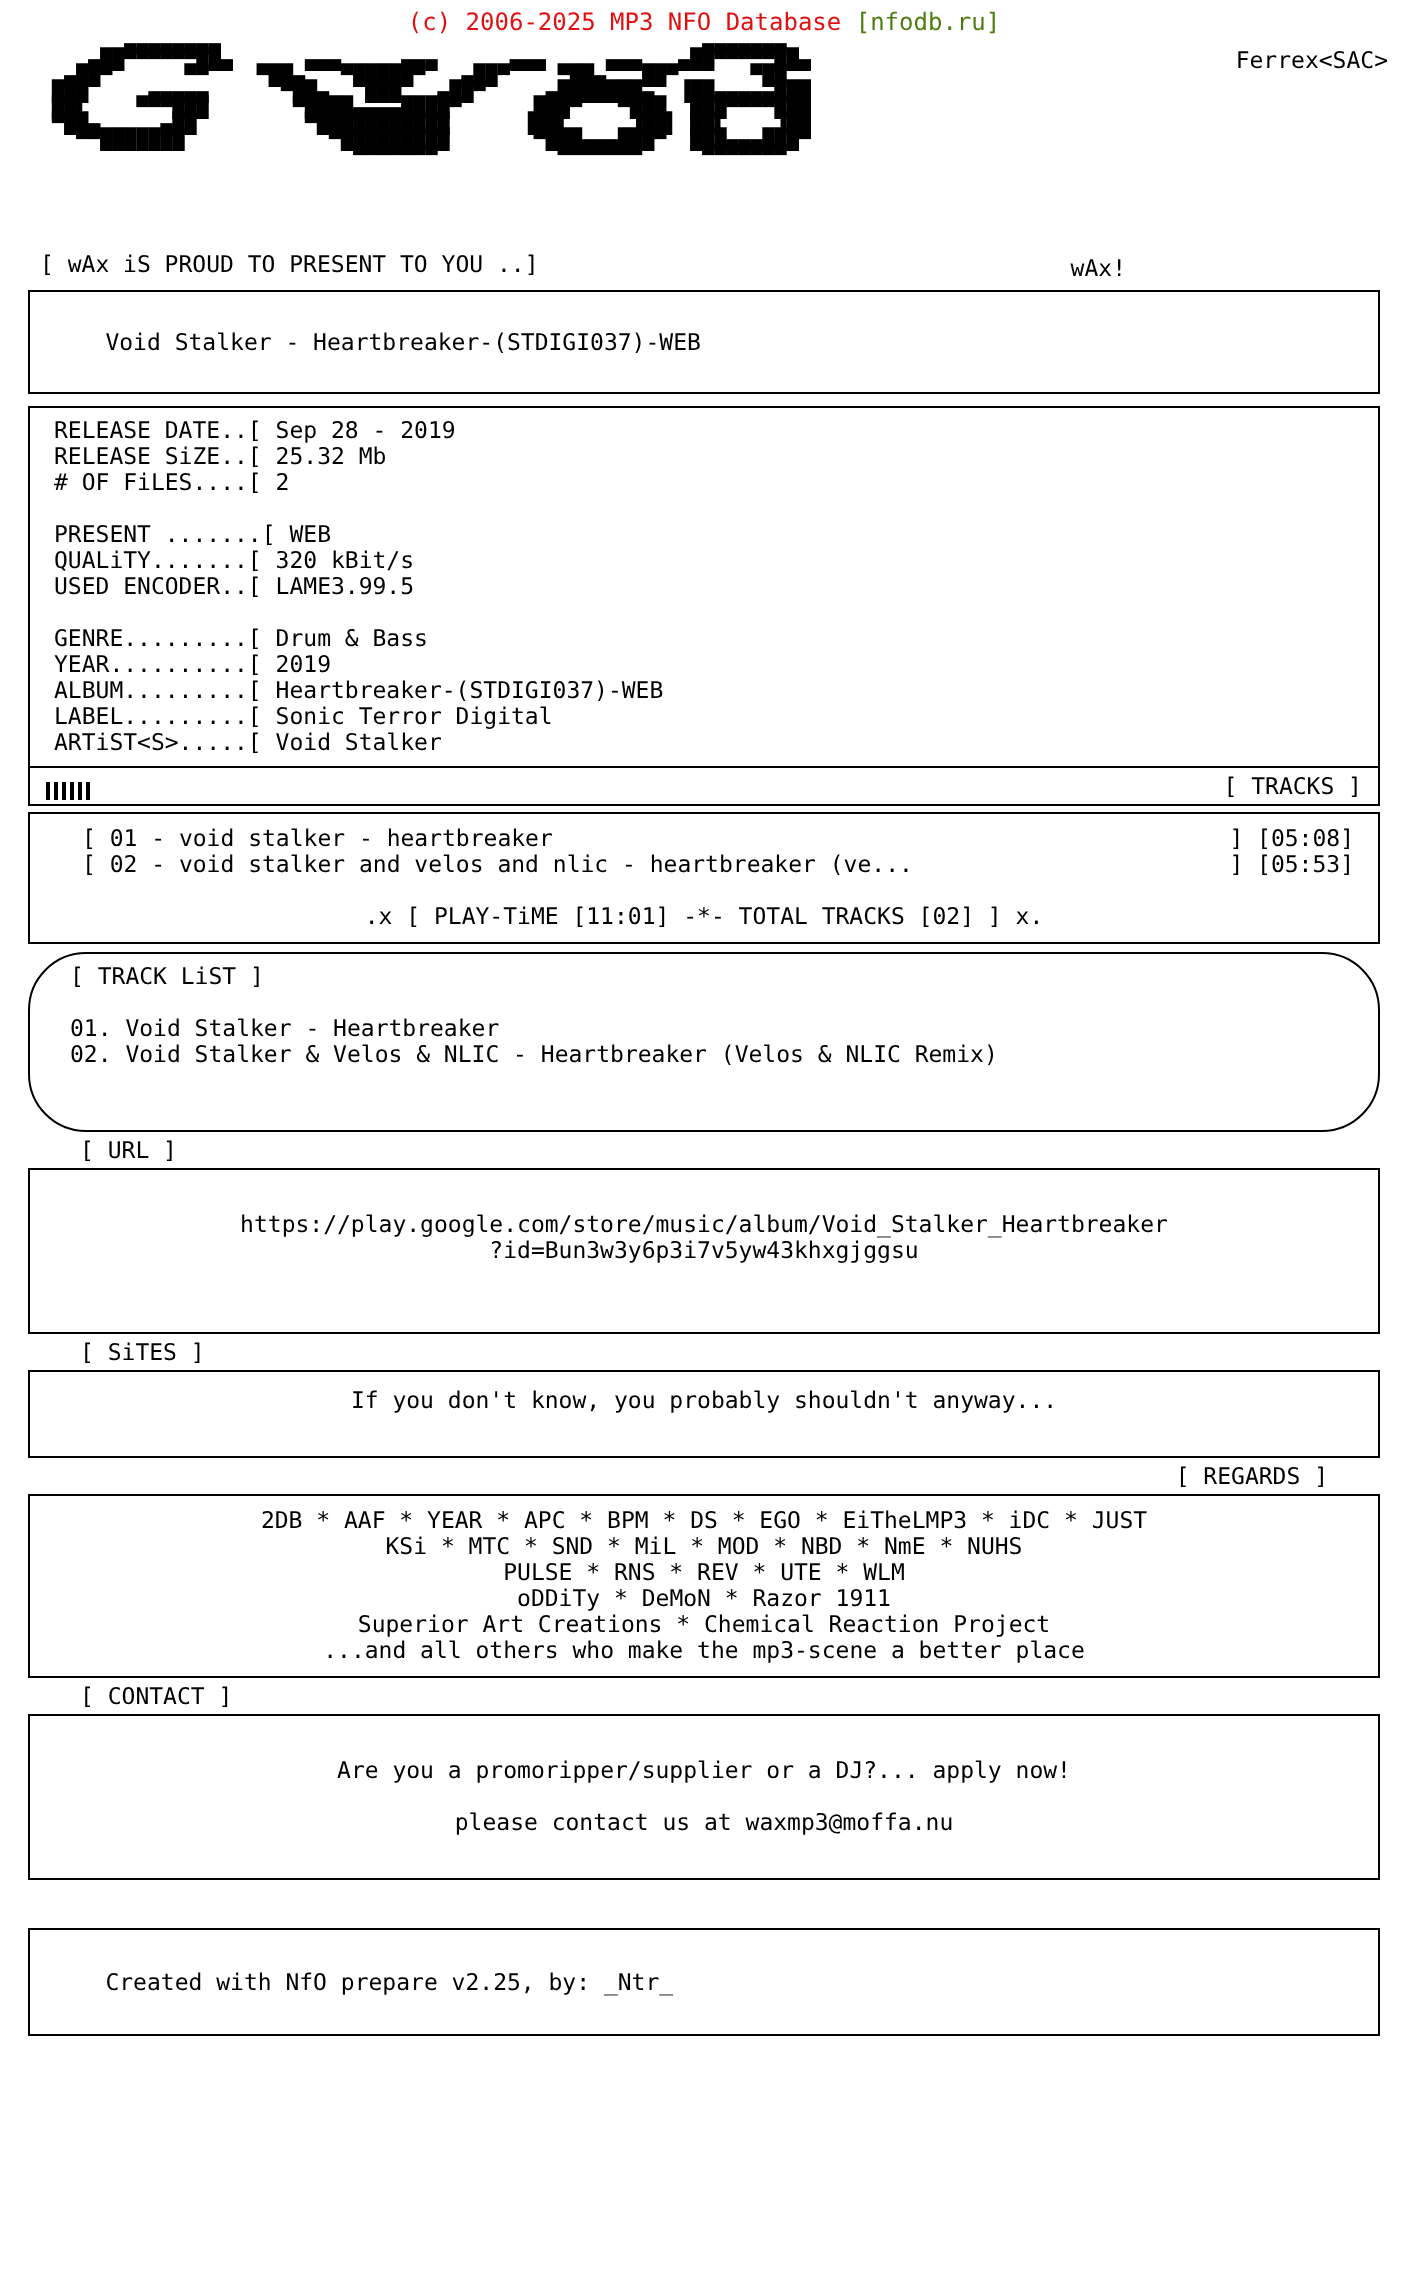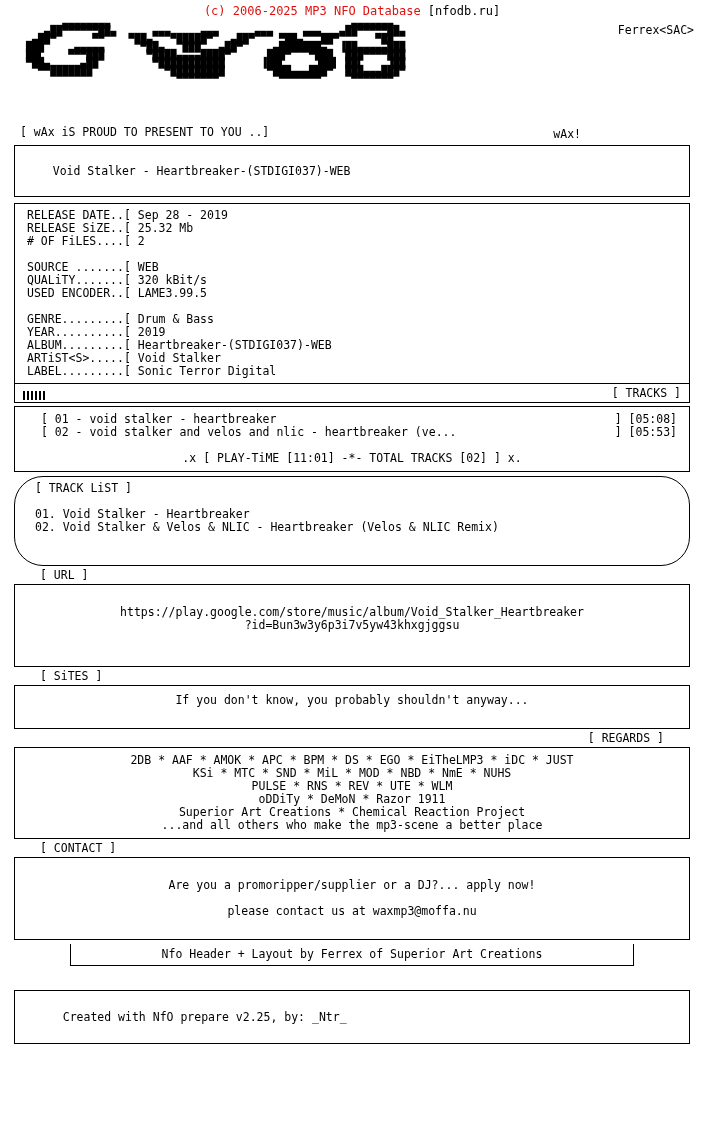--- a/index.html
+++ b/index.html
@@ -24,21 +24,21 @@
     text-align: center;
     color: #e01010;
     font-size: 12px;
     font-family: "DejaVu Sans Mono", monospace;
     letter-spacing: 0px;
     padding-top: 4px;
     height: 15px;
     white-space: nowrap;
   }
   .top-credit .blue {
-    color: #000000;
+    color: #4d7c0f;
   }
   .logo-wrap {
     position: relative;
     height: 122px;
     margin-top: 0px;
   }
   .logo-art {
     position: absolute;
     left: 8px;
     top: 0px;
@@ -52,21 +52,21 @@
   .ferrex-tag {
     position: absolute;
     right: 10px;
     top: 4px;
     font-size: 11.5px;
     font-family: "DejaVu Sans Mono", monospace;
     white-space: pre;
   }
   .wax-tag {
     position: absolute;
-    right: 120px;
+    right: 138px;
     top: 108px;
     font-size: 11.5px;
     font-family: "DejaVu Sans Mono", monospace;
     white-space: pre;
     background: #ffffff;
     padding: 0 3px;
   }
   .proud-line {
     position: absolute;
     left: 18px;
@@ -96,21 +96,21 @@
     padding: 4px 10px;
     font-size: 11.5px;
     white-space: pre;
   }
   .center {
     text-align: center;
   }
   .footer-box {
     border: 1px solid #000;
     margin: 6px 14px;
-    padding: 5px 20px;
+    padding: 5px 10px;
     font-size: 11.5px;
     white-space: pre;
   }
   .hdrbar {
     display: flex;
     align-items: center;
     justify-content: space-between;
     margin: 0 14px;
     border: 1px solid #000;
     border-top: none;
@@ -159,29 +159,29 @@
   <div class="titlebar">
     <span>Void Stalker - Heartbreaker-(STDIGI037)-WEB</span>
   </div>
 
 
   <div class="box" style="margin-top:6px;padding:5px 12px;">
     <div class="mono"><span>RELEASE DATE..[</span> <span>Sep 28 - 2019</span></div>
     <div class="mono"><span>RELEASE SiZE..[</span> <span>25.32 Mb</span></div>
     <div class="mono"><span># OF FiLES....[</span> <span>2</span></div>
     <div class="mono" style="height:13px;"> </div>
-    <div class="mono"><span>SOURCE .......[</span> <span>WEB</span></div>
+    <div class="mono"><span>PRESENT .......[</span> <span>WEB</span></div>
     <div class="mono"><span>QUALiTY.......[</span> <span>320 kBit/s</span></div>
     <div class="mono"><span>USED ENCODER..[</span> <span>LAME3.99.5</span></div>
     <div class="mono" style="height:13px;"> </div>
     <div class="mono"><span>GENRE.........[</span> <span>Drum &amp; Bass</span></div>
     <div class="mono"><span>YEAR..........[</span> <span>2019</span></div>
     <div class="mono"><span>ALBUM.........[</span> <span>Heartbreaker-(STDIGI037)-WEB</span></div>
+    <div class="mono"><span>LABEL.........[</span> <span>Sonic Terror Digital</span></div>
     <div class="mono"><span>ARTiST&lt;S&gt;.....[</span> <span>Void Stalker</span></div>
-    <div class="mono"><span>LABEL.........[</span> <span>Sonic Terror Digital</span></div>
   </div>
 
   <div class="hdrbar" style="border:1px solid #000;border-top:none;margin-top:0;align-items:flex-end;">
     <span class="hatch2"></span>
     <span>[ TRACKS ]</span>
   </div>
 
 
   <div class="box" style="margin-top:3px;padding:6px 12px;">
     <div class="mono" style="display:flex;justify-content:space-between;padding-left:14px;">
@@ -215,38 +215,35 @@
   </div>
 
   <div class="mono" style="margin:3px 14px 0 14px;padding-left:26px;">[ SiTES ]</div>
   <div class="box" style="margin-top:2px;padding:8px 12px;">
     <div class="mono center">If you don't know, you probably shouldn't anyway...</div>
     <div class="mono" style="height:13px;"> </div>
   </div>
 
   <div class="mono" style="margin:3px 14px 0 14px;text-align:right;padding-right:26px;">[ REGARDS ]</div>
   <div class="box" style="margin-top:2px;padding:6px 12px;">
-    <div class="mono center">2DB * AAF * AMOK * APC * BPM * DS * EGO * EiTheLMP3 * iDC * JUST</div>
+    <div class="mono center">2DB * AAF * YEAR * APC * BPM * DS * EGO * EiTheLMP3 * iDC * JUST</div>
     <div class="mono center">KSi * MTC * SND * MiL * MOD * NBD * NmE * NUHS</div>
     <div class="mono center">PULSE * RNS * REV * UTE * WLM</div>
     <div class="mono center">oDDiTy * DeMoN * Razor 1911</div>
     <div class="mono center">Superior Art Creations * Chemical Reaction Project</div>
     <div class="mono center">...and all others who make the mp3-scene a better place</div>
   </div>
 
   <div class="mono" style="margin:3px 14px 0 14px;padding-left:26px;">[ CONTACT ]</div>
   <div class="box" style="margin-top:2px;padding:8px 12px;">
     <div class="mono" style="height:13px;"> </div>
     <div class="mono center">Are you a promoripper/supplier or a DJ?... apply now!</div>
     <div class="mono" style="height:13px;"> </div>
     <div class="mono center">please contact us at waxmp3@moffa.nu</div>
     <div class="mono" style="height:13px;"> </div>
   </div>
 
-  <div class="box" style="margin:4px 70px 0 70px;padding:4px 10px;border-top:none;">
-    <div class="mono center">Nfo Header + Layout by Ferrex of Superior Art Creations</div>
-  </div>
 
   <div class="footer-box" style="margin-top:24px;">
     <span>Created with NfO prepare v2.25, by: _Ntr_</span>
   </div>
 
 </div>
 
 </body></html>

